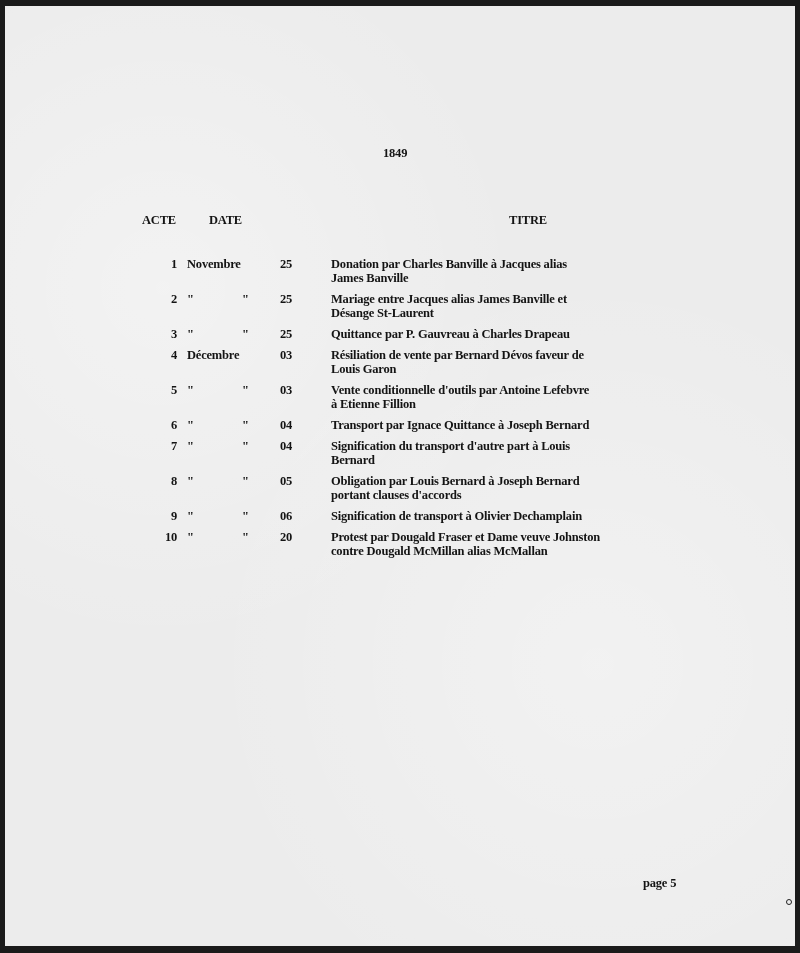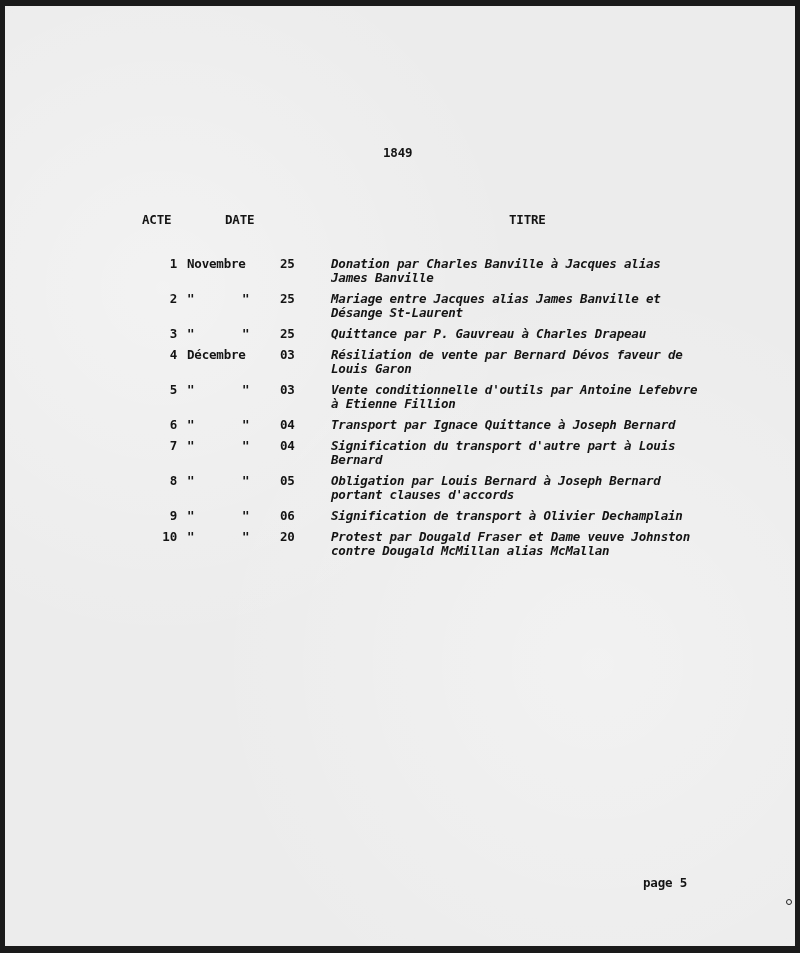--- a/index.html
+++ b/index.html
@@ -8,31 +8,31 @@
   }
   .page {
     position: absolute; left: 5px; top: 6px; width: 790px; height: 940px;
     background: #ececec;
     background-image:
       radial-gradient(circle at 20% 30%, rgba(255,255,255,0.35) 0, rgba(255,255,255,0) 40%),
       radial-gradient(circle at 75% 70%, rgba(255,255,255,0.3) 0, rgba(255,255,255,0) 45%);
     font-family: "DejaVu Sans Mono", "Liberation Mono", monospace;
     color: #141414;
   }
-  .txt { position: absolute; font-size: 12.5px; line-height: 14px; font-weight: bold; letter-spacing: -0.2px; white-space: nowrap; }
+  .txt { position: absolute; font-size: 12.5px; line-height: 14px; font-weight: bold; letter-spacing: -0.2px; white-space: nowrap; font-family: Liberation Serif, serif; }
   .year { left: 378px; top: 140px; }
   .h-acte { left: 137px; top: 207px; }
-  .h-date { left: 220px; top: 207px; text-align: center; }
+  .h-date { left: 204px; top: 207px; text-align: center; }
   .h-titre { left: 504px; top: 207px; }
   .row { position: absolute; left: 0; width: 790px; }
   .c-num { position: absolute; width: 40px; left: 132px; text-align: right; }
   .c-month { position: absolute; left: 182px; text-align: center; }
   .c-ditto2 { position: absolute; left: 237px; }
   .c-day { position: absolute; left: 275px; }
-  .c-title { position: absolute; left: 326px; white-space: pre-line; font-style: italic; }
+  .c-title { position: absolute; left: 326px; white-space: pre-line; }
   .pagenum { left: 638px; top: 870px; }
   .dot { position:absolute; left: 781px; top: 893px; width: 4px; height: 4px; border: 1px solid #222; border-radius: 50%; }
 </style>
 </head>
 <body>
 
 <div class="page">
   <div class="txt year">1849</div>
 
   <div class="txt h-acte">ACTE</div>

